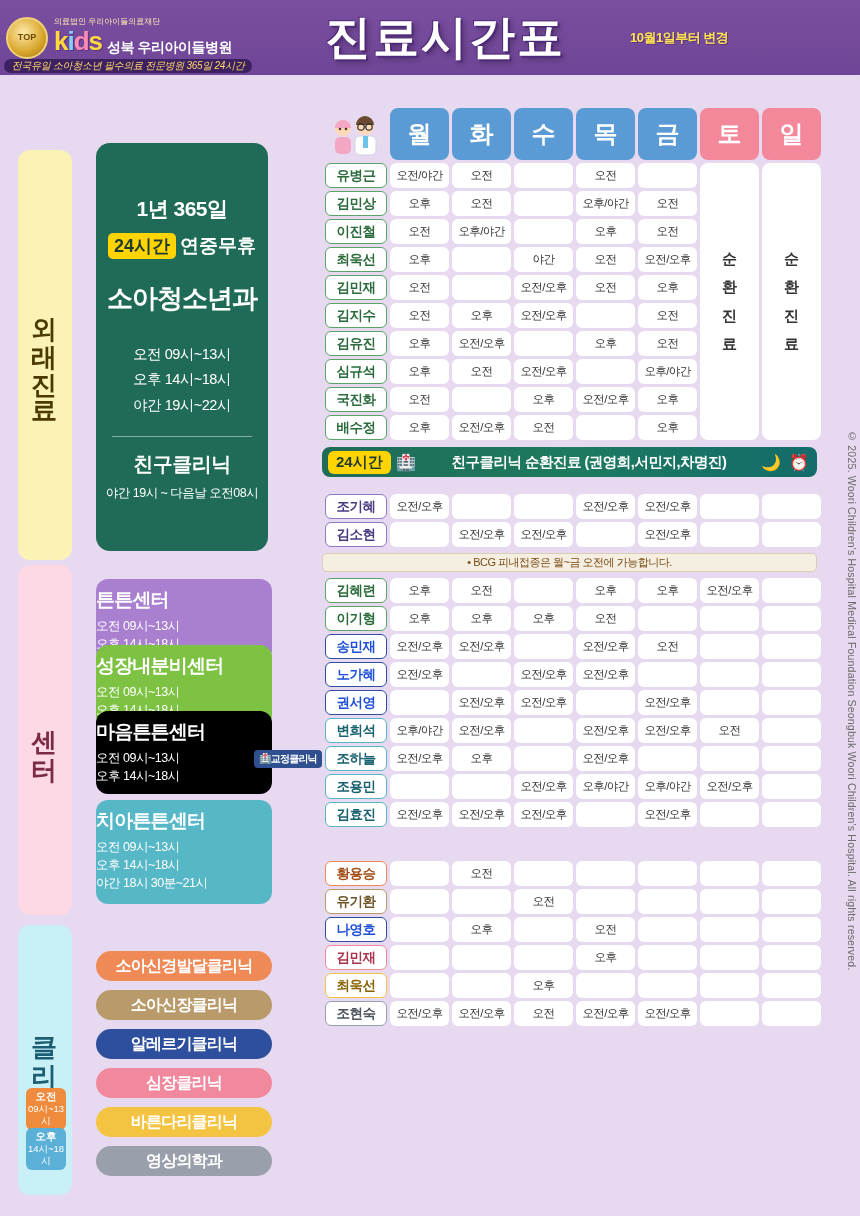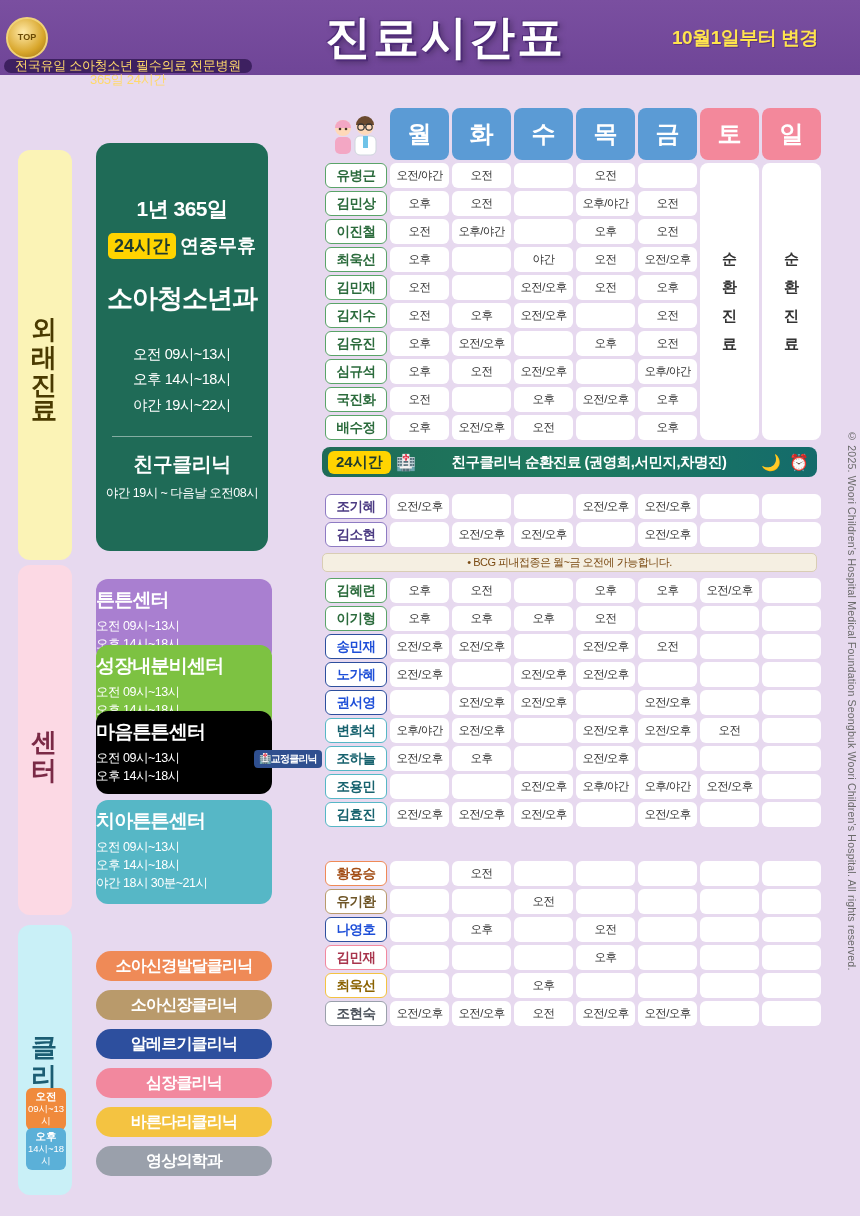--- a/index.html
+++ b/index.html
@@ -35,31 +35,31 @@
     font-size:26px; font-weight:bold; letter-spacing:-1px;
     color:#ffd93d; text-shadow:1px 1px 0 #5b3380;
   }
   .logo-kids .k2 { color:#7fd1f5; }
   .logo-kids .k3 { color:#ff8ab5; }
   .logo-sub1 { font-size:8px; color:#ffe9b0; line-height:1.1; }
   .logo-name { font-size:14px; font-weight:bold; color:#ffffff; letter-spacing:-0.5px; }
   .logo-ribbon {
     position:absolute; left:4px; bottom:2px; width:248px; height:14px;
     background:#3d2060; border-radius:7px;
-    color:#ffd96b; font-size:13px; text-align:center; line-height:14px; letter-spacing:-0.3px;
+    color:#ffd96b; font-size:10px; text-align:center; line-height:14px; letter-spacing:-0.3px;font-style:italic;
   }
   .title-main {
     flex:1; text-align:center;
     font-size:46px; font-weight:bold; color:#ffffff;
     letter-spacing:2px;
     text-shadow: 2px 2px 0 #4e2a78, -1px -1px 0 #4e2a78, 3px 3px 6px rgba(0,0,0,.35);
     font-family:"Liberation Sans", sans-serif;
   }
   .title-note {
-    width:230px; text-align:center; font-size:19px; font-weight:bold;
+    width:230px; font-size:13px; font-weight:bold;
     color:#ffe44d; letter-spacing:-0.5px;
     text-shadow:1px 1px 0 #5b3380;
   }
 
   
   .copyright {
     position:absolute; right:2px; top:430px;
     writing-mode: vertical-rl;
     font-size:10.5px; color:#6b6b6b; letter-spacing:0.2px;
   }
@@ -196,20 +196,27 @@
     width:60px; height:52px; position:relative; display:block; margin:0 auto;
   }
 </style>
 </head>
 <body>
 
 <div class="header">
   <div class="logo-block">
     <div class="logo-medal">
       <span>TOP</span>
+    </div>
+    <div class="logo-text">
+      <div class="logo-sub1">의료법인 우리아이들의료재단</div>
+      <div style="display:flex; align-items:flex-end; gap:5px;">
+        <div class="logo-kids">k<span class="k2">i</span><span class="k3">d</span>s</div>
+        <div class="logo-name">성북 우리아이들병원</div>
+      </div>
     </div>
     <div class="logo-ribbon">전국유일 소아청소년 필수의료 전문병원 365일 24시간</div>
   </div>
   <div class="title-main">진료시간표</div>
   <div class="title-note">10월1일부터 변경</div>
 </div>
 
 <div class="copyright">© 2025. Woori Children's Hospital Medical Foundation Seongbuk Woori Children's Hospital. All rights reserved.</div>
 
 <div class="catlabel" id="cat-outpatient">외래진료</div>

